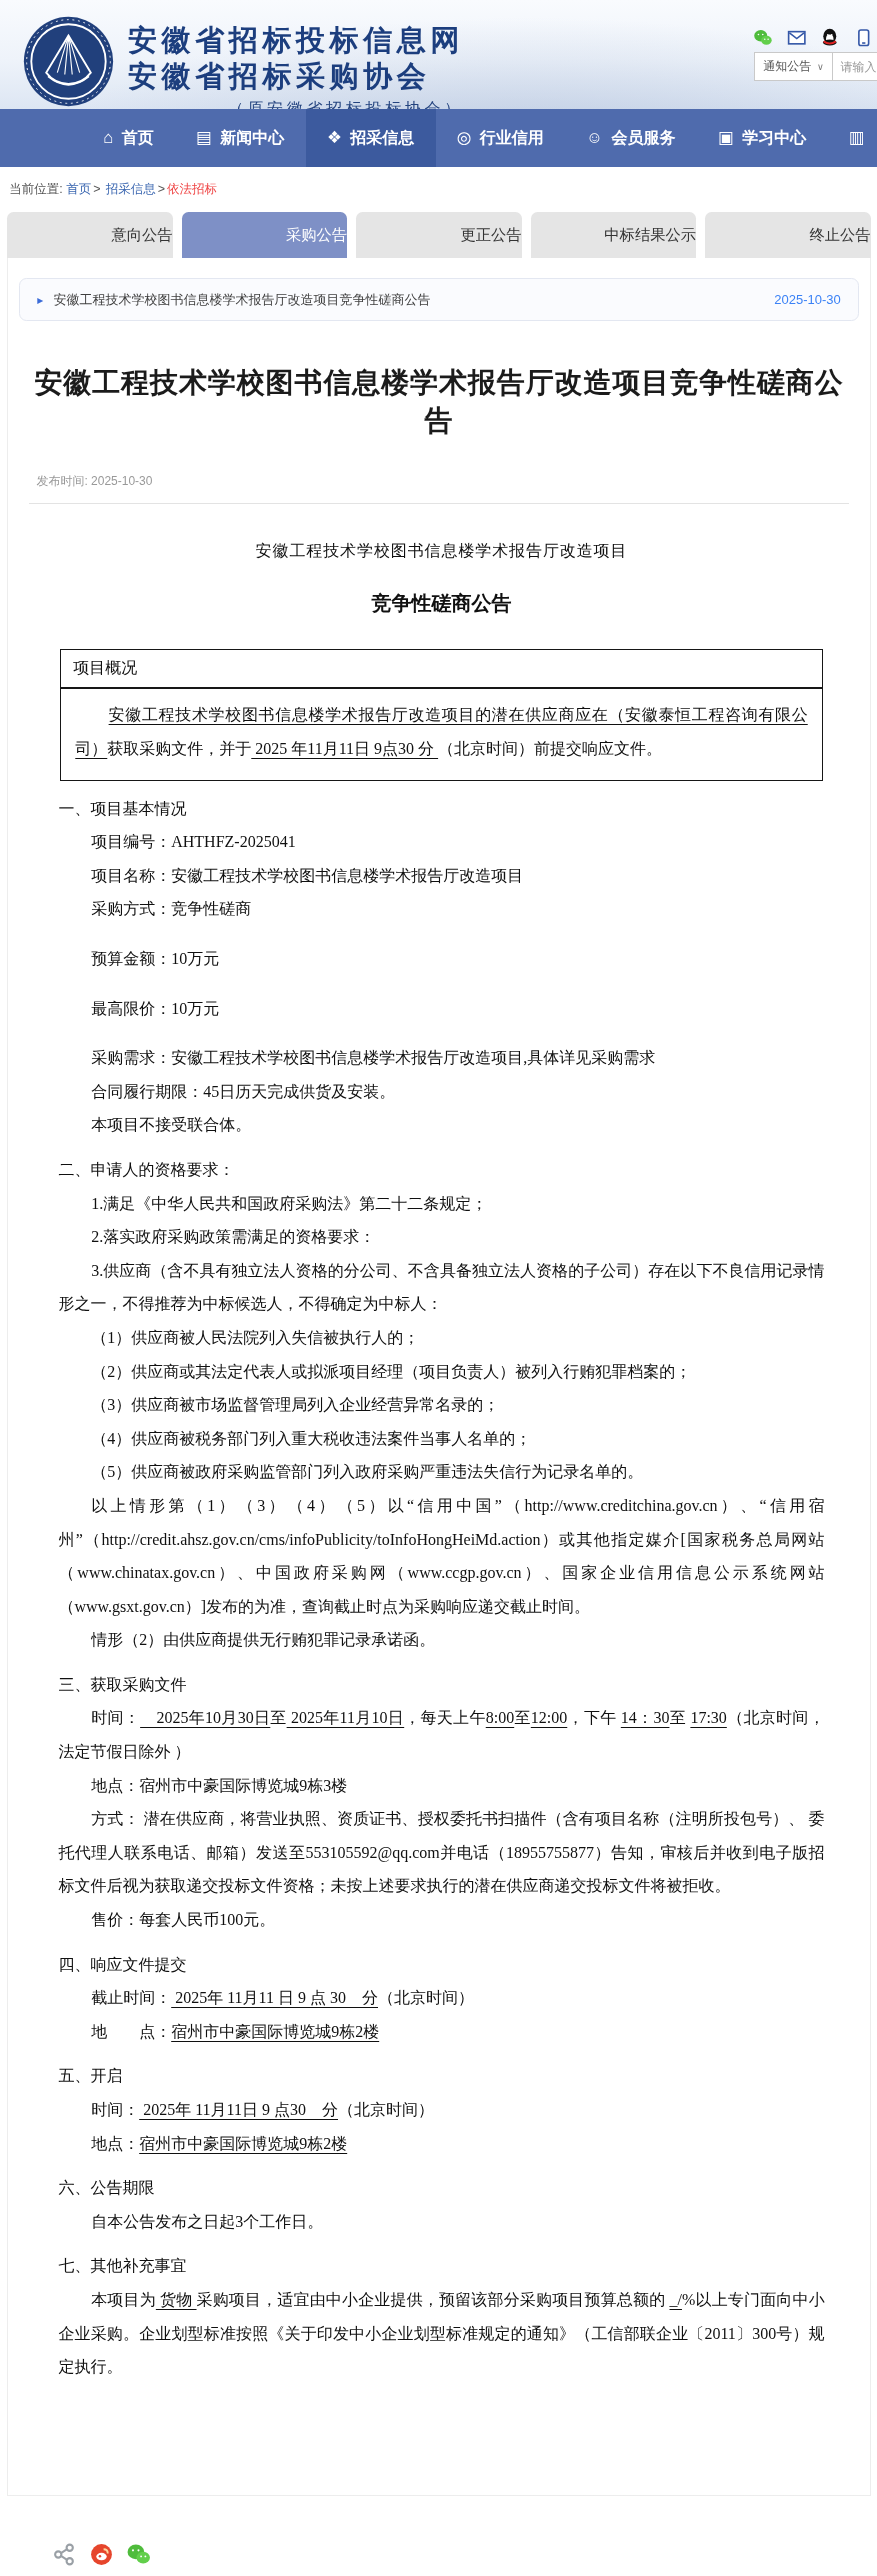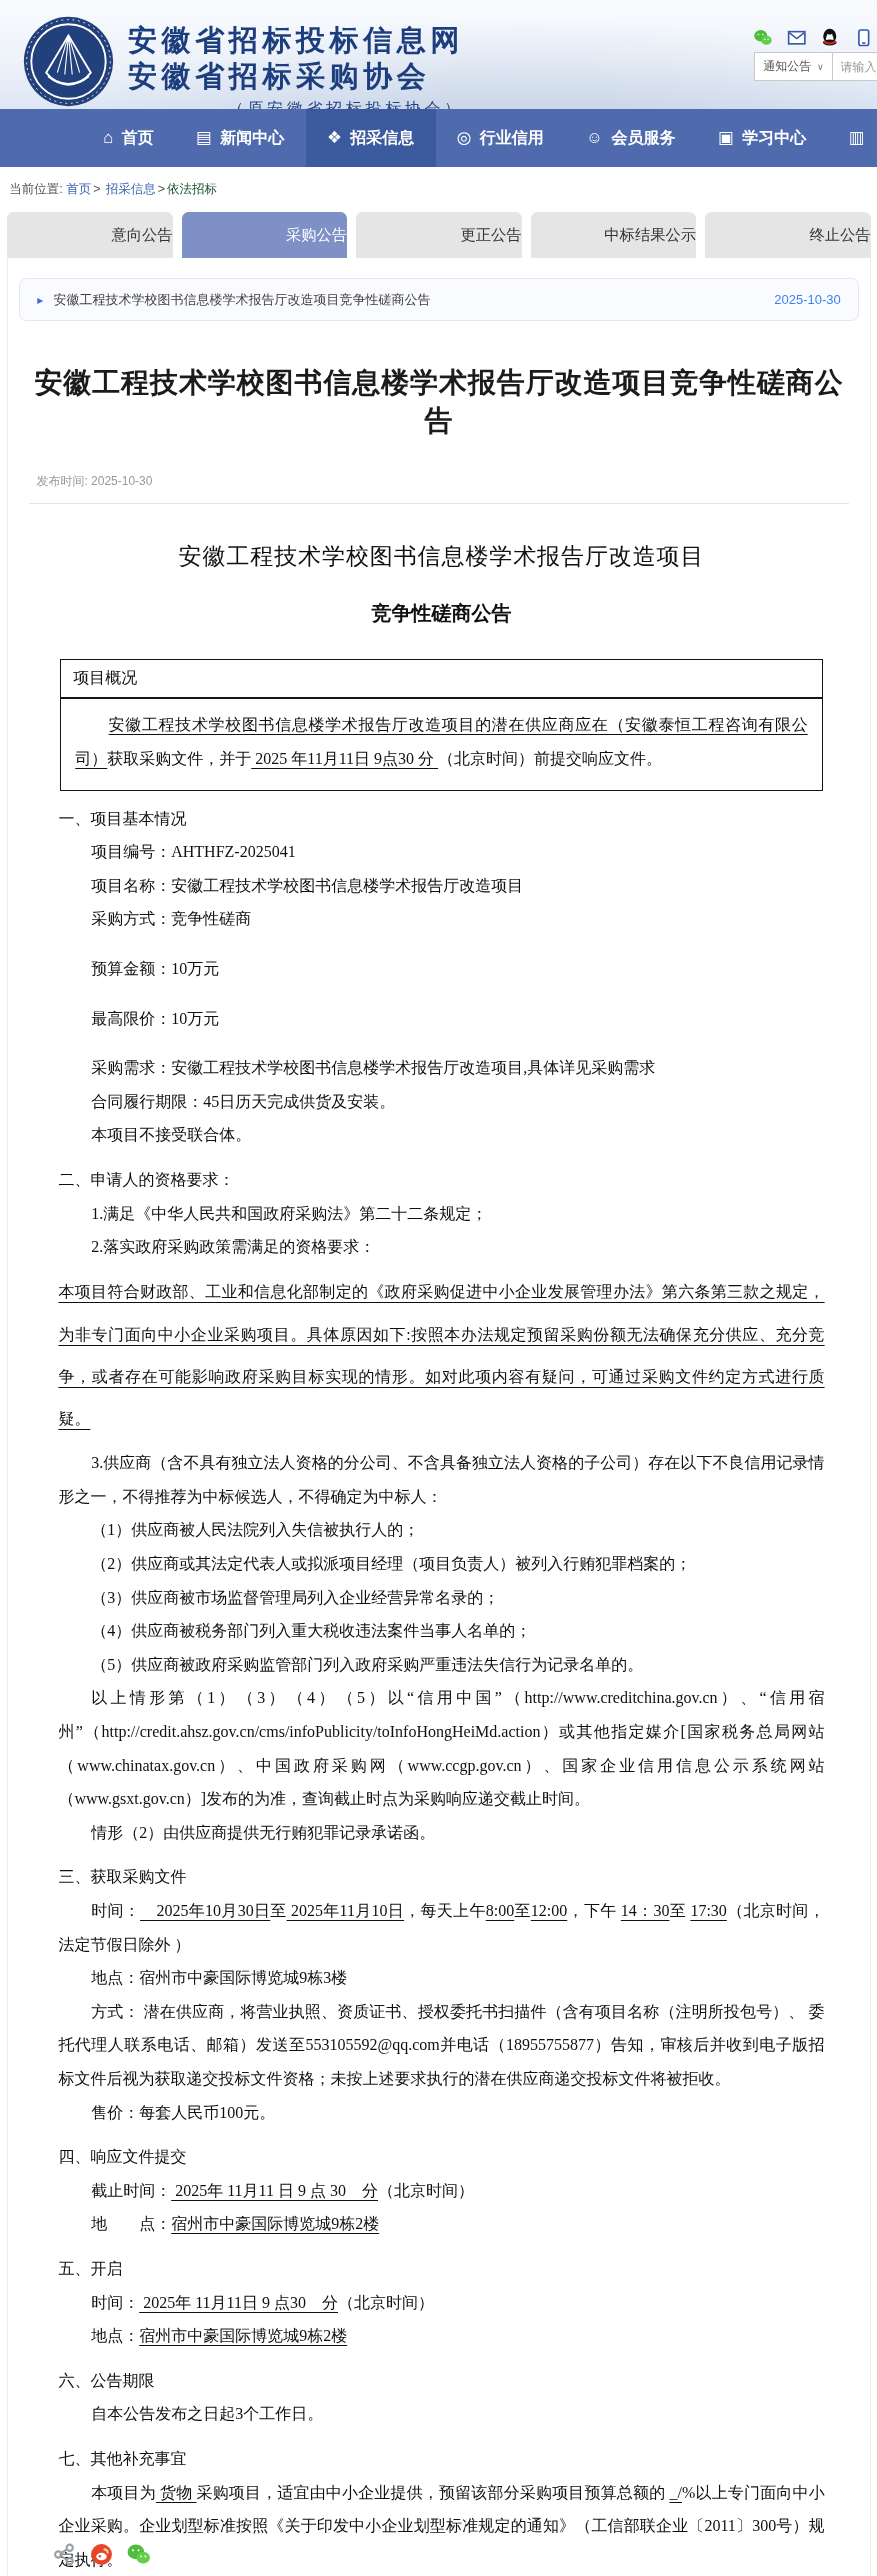--- a/index.html
+++ b/index.html
@@ -52,21 +52,21 @@
     display:flex; align-items:center; gap:8.3px; padding:0 21.3px;
     color:#fff; font-size:16px; font-weight:700; cursor:pointer; white-space:nowrap;
   }
   .nav-item.active{ background:#3c5a9e; }
   .nav-ico{ font-size:16.7px; font-weight:400; line-height:1; }
 
   
   .breadcrumb{ padding:14px 0 10.2px 9.3px; font-size:12.5px; color:#555; }
   .breadcrumb .lnk{ color:#3a66b0; cursor:pointer; }
   .breadcrumb .sep{ color:#555; margin:0 1.9px; }
-  .breadcrumb .cur{ color:#14532d; }
+  .breadcrumb .cur{ color:#ef4444; }
 
   
   .tabs{ display:flex; gap:9.3px; margin:3.7px 7.4px 0; }
   .tab{
     flex:1; height:46px; line-height:46px; text-align:right;
     background:#e5e5e5; color:#333; font-size:15.3px;
     border-radius:6.5px 6.5px 0 0; cursor:pointer;
   }
   .tab.active{ background:#7e90c6; color:#fff; }
 
@@ -89,21 +89,21 @@
   }
   .pub{ margin:33px 0 13px 28px; color:#999; font-size:12px; }
   .divider{ border:none; border-top:0.9px solid #e3e3e3; margin:0 20.4px; }
 
   
   .doc{
     margin:37px 45px 0 50px;
     font-family:"Liberation Serif","DejaVu Serif",serif;
     font-size:16px; color:#101010;
   }
-  .doc .ct{ text-align:center; font-size:23px; letter-spacing:0.9px; margin-top:30px; }
+  .doc .ct{ text-align:center; font-size:16px; letter-spacing:0.9px; margin-top:30px; }
   .doc .cb{
     text-align:center; font-size:20px; font-weight:700; margin:28px 0 7.4px;
     font-family:"Liberation Sans","DejaVu Sans",sans-serif;
   }
   .obox{ border:1.9px solid #161616; margin:32px 1.9px 5.6px; }
   .obox-h{ padding:8.3px 12px 7.4px; border-bottom:2.8px solid #161616; }
   .obox-b{ padding:9.3px 14px 13px; line-height:2.15; text-align:justify; }
   .u{ text-decoration:underline; text-underline-offset:3.7px; }
   #doc-lines > div{ line-height:2.1; }
   #doc-lines .h{ margin-top:11px; }
@@ -253,21 +253,20 @@
           <div class="p"><span>项目名称：安徽工程技术学校图书信息楼学术报告厅改造项目</span></div>
           <div class="p"><span>采购方式：竞争性磋商</span></div>
           <div class="p gap"><span>预算金额：10万元</span></div>
           <div class="p gap"><span>最高限价：10万元</span></div>
           <div class="p gap"><span>采购需求：安徽工程技术学校图书信息楼学术报告厅改造项目,具体详见采购需求</span></div>
           <div class="p"><span>合同履行期限：45日历天完成供货及安装。</span></div>
           <div class="p"><span>本项目不接受联合体。</span></div>
           <div class="h"><span>二、申请人的资格要求：</span></div>
           <div class="p"><span>1.满足《中华人民共和国政府采购法》第二十二条规定；</span></div>
           <div class="p"><span>2.落实政府采购政策需满足的资格要求：</span></div>
-          <div class="ub"><span>本项目符合财政部、工业和信息化部制定的《政府采购促进中小企业发展管理办法》第六条第三款之规定，为非专门面向中小企业采购项目。具体原因如下:按照本办法规定预留采购份额无法确保充分供应、充分竞争，或者存在可能影响政府采购目标实现的情形。如对此项内容有疑问，可通过采购文件约定方式进行质疑。</span></div>
           <div class="p"><span>3.供应商（含不具有独立法人资格的分公司、不含具备独立法人资格的子公司）存在以下不良信用记录情形之一，不得推荐为中标候选人，不得确定为中标人：</span></div>
           <div class="p"><span>（1）供应商被人民法院列入失信被执行人的；</span></div>
           <div class="p"><span>（2）供应商或其法定代表人或拟派项目经理（项目负责人）被列入行贿犯罪档案的；</span></div>
           <div class="p"><span>（3）供应商被市场监督管理局列入企业经营异常名录的；</span></div>
           <div class="p"><span>（4）供应商被税务部门列入重大税收违法案件当事人名单的；</span></div>
           <div class="p"><span>（5）供应商被政府采购监管部门列入政府采购严重违法失信行为记录名单的。</span></div>
           <div class="p"><span>以上情形第（1）（3）（4）（5）以“信用中国”（http://www.creditchina.gov.cn）、“信用宿州”（http://credit.ahsz.gov.cn/cms/infoPublicity/toInfoHongHeiMd.action）或其他指定媒介[国家税务总局网站（www.chinatax.gov.cn）、中国政府采购网（www.ccgp.gov.cn）、国家企业信用信息公示系统网站（www.gsxt.gov.cn）]发布的为准，查询截止时点为采购响应递交截止时间。</span></div>
           <div class="p"><span>情形（2）由供应商提供无行贿犯罪记录承诺函。</span></div>
           <div class="h"><span>三、获取采购文件</span></div>
           <div class="p"><span>时间：</span><span class="u">　2025年10月30日</span><span>至</span><span class="u"> 2025年11月10日</span><span>，每天上午</span><span class="u">8:00</span><span>至</span><span class="u">12:00</span><span>，下午 </span><span class="u">14：30</span><span>至 </span><span class="u">17:30</span><span>（北京时间，法定节假日除外 ）</span></div>

